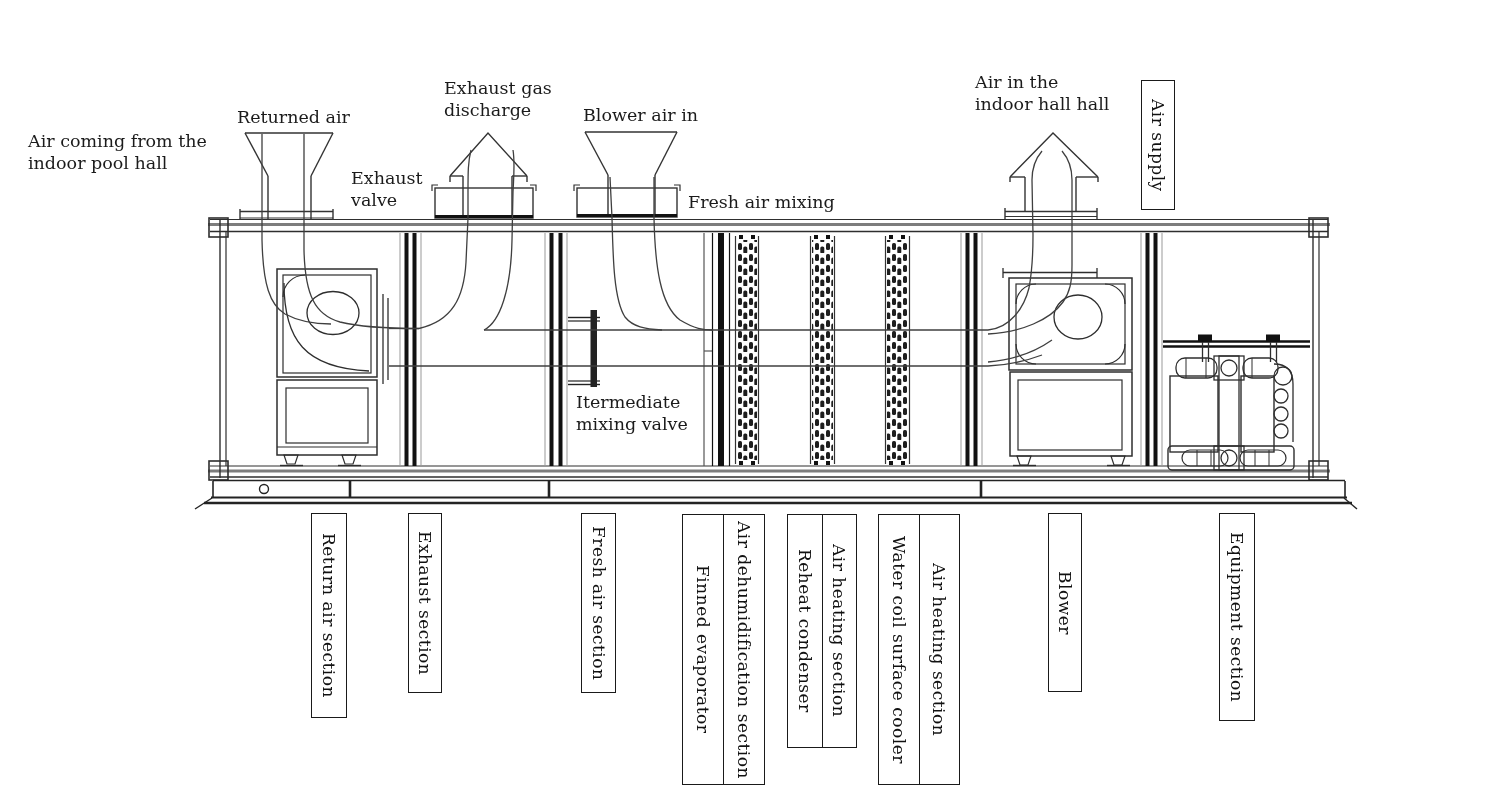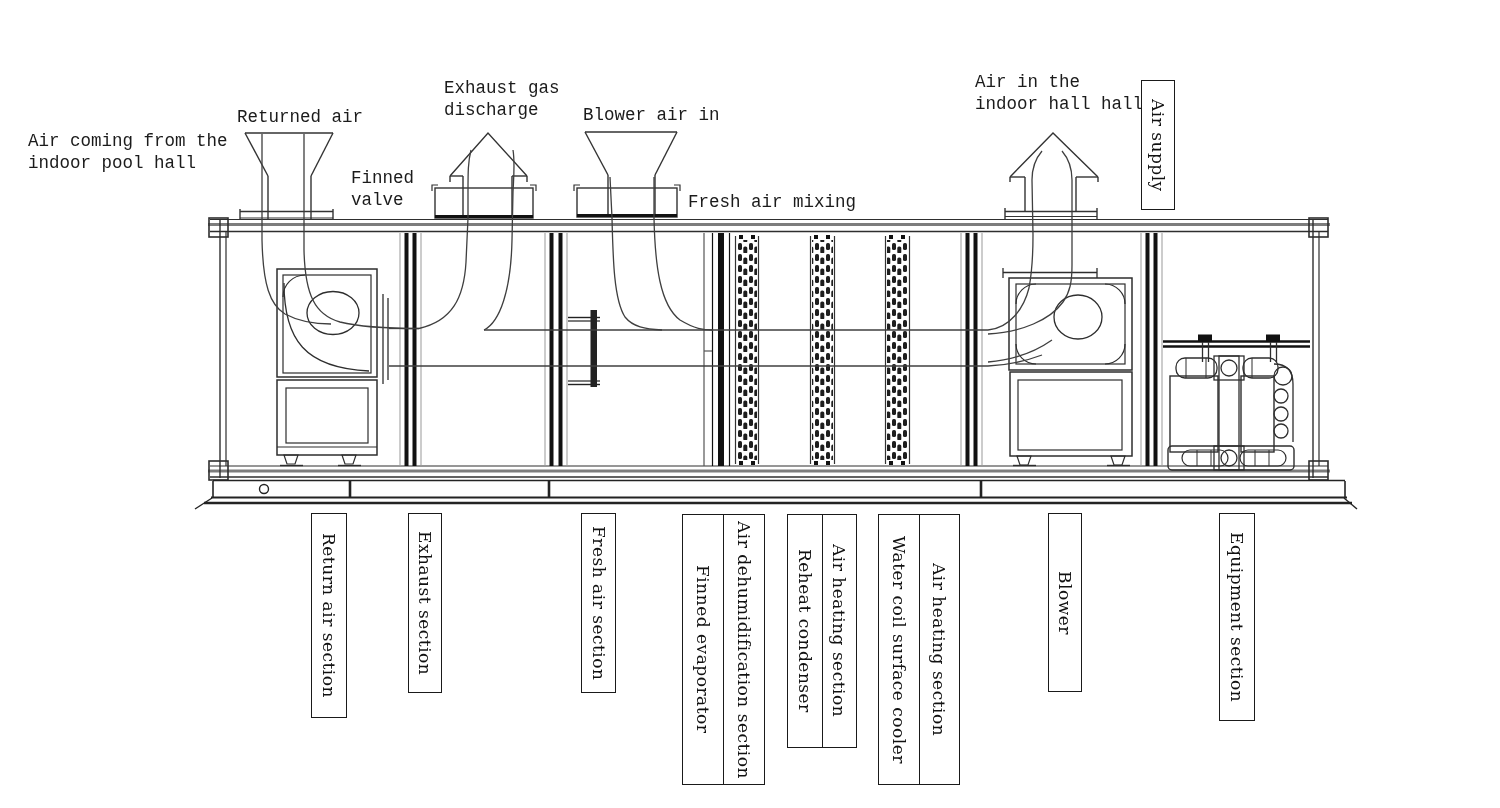--- a/index.html
+++ b/index.html
@@ -4,21 +4,20 @@
 <style>
   html,body{margin:0;padding:0;background:#fff;}
   #stage{
     position:relative;width:1500px;height:808px;background:#fff;overflow:hidden;
     font-family:"DejaVu Serif","Liberation Serif",serif;color:#1b1b1b;
   }
   svg{position:absolute;left:0;top:0;}
   .lbl{
     position:absolute;font-size:17.5px;line-height:22px;white-space:pre-line;
     color:#1b1b1b;
-    font-family:Liberation Mono, monospace;
   }
   .vbox{
     position:absolute;border:1.5px solid #1a1a1a;background:#fff;
     display:flex;align-items:center;justify-content:center;box-sizing:border-box;
   }
   .vtext{
     writing-mode:vertical-rl;font-size:17px;letter-spacing:0.5px;color:#111;
     white-space:nowrap;
   }
   .pairbox{
@@ -309,24 +308,26 @@
     <path d="M 988,362 C 1012,360 1035,352 1052,340"></path>
     <path d="M 988,366 C 1008,365 1026,361 1042,355"></path>
   </g>
 </svg>
 
   <div class="lbl" style="left:28px;top:130px;">Air coming from the
 indoor pool hall</div>
   <div class="lbl" style="left:237px;top:106px;">Returned air</div>
   <div class="lbl" style="left:444px;top:77px;">Exhaust gas
 discharge</div>
-  <div class="lbl" style="left:351px;top:167px;">Finned
+  <div class="lbl" style="left:351px;top:167px;">Exhaust
 valve</div>
   <div class="lbl" style="left:583px;top:104px;">Blower air in</div>
   <div class="lbl" style="left:688px;top:191px;">Fresh air mixing</div>
+  <div class="lbl" style="left:576px;top:391px;">Itermediate
+mixing valve</div>
   <div class="lbl" style="left:975px;top:71px;">Air in the
 indoor hall hall</div>
 
   <div class="vbox" style="left:1141px;top:80px;width:34px;height:130px;">
     <span class="vtext">Air supply</span>
   </div>
 
   <div class="vbox" style="left:311px;top:513px;width:36px;height:205px;">
     <span class="vtext">Return air section</span>
   </div>

